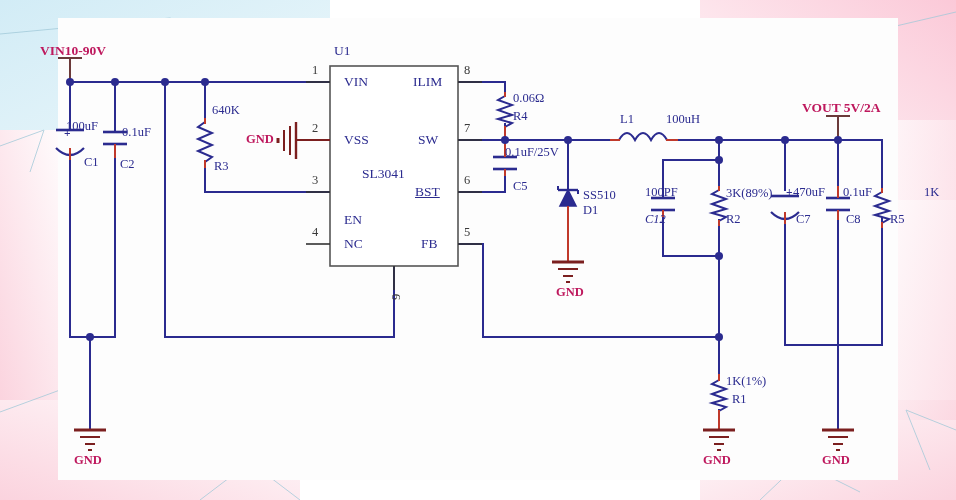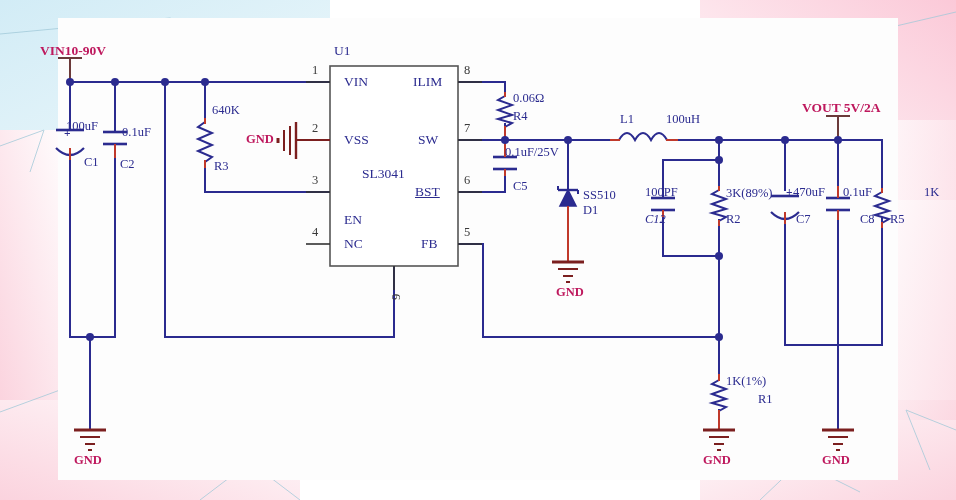--- a/index.html
+++ b/index.html
@@ -338,24 +338,24 @@
   <div class="lbl f12 t-blue" style="left:645px;top:213px;font-style:italic;">C12</div>
 
   <div class="lbl f12 t-blue" style="left:726px;top:187px;">3K(89%)</div>
   <div class="lbl f12 t-blue" style="left:726px;top:213px;">R2</div>
 
   <div class="lbl f12 t-blue" style="left:793px;top:186px;">470uF</div>
   <div class="lbl f12 t-blue" style="left:796px;top:213px;">C7</div>
   <div class="lbl f11 t-blue" style="left:786px;top:187px;font-weight:bold;">+</div>
 
   <div class="lbl f12 t-blue" style="left:843px;top:186px;">0.1uF</div>
-  <div class="lbl f12 t-blue" style="left:846px;top:213px;margin-left:14px;">C8</div>
+  <div class="lbl f12 t-blue" style="left:846px;top:213px;">C8</div>
 
   <div class="lbl f12 t-blue" style="left:924px;top:186px;">1K</div>
   <div class="lbl f12 t-blue" style="left:890px;top:213px;text-align:center;">R5</div>
 
   <div class="lbl f12 t-blue" style="left:726px;top:375px;">1K(1%)</div>
-  <div class="lbl f12 t-blue" style="left:758px;top:393px;">R1</div>
+  <div class="lbl f12 t-blue" style="left:732px;top:393px;">R1</div>
 
   <div class="lbl f12 t-red" style="left:74px;top:454px;">GND</div>
   <div class="lbl f12 t-red" style="left:703px;top:454px;">GND</div>
   <div class="lbl f12 t-red" style="left:822px;top:454px;">GND</div>
 </div>
 
 </body></html>

